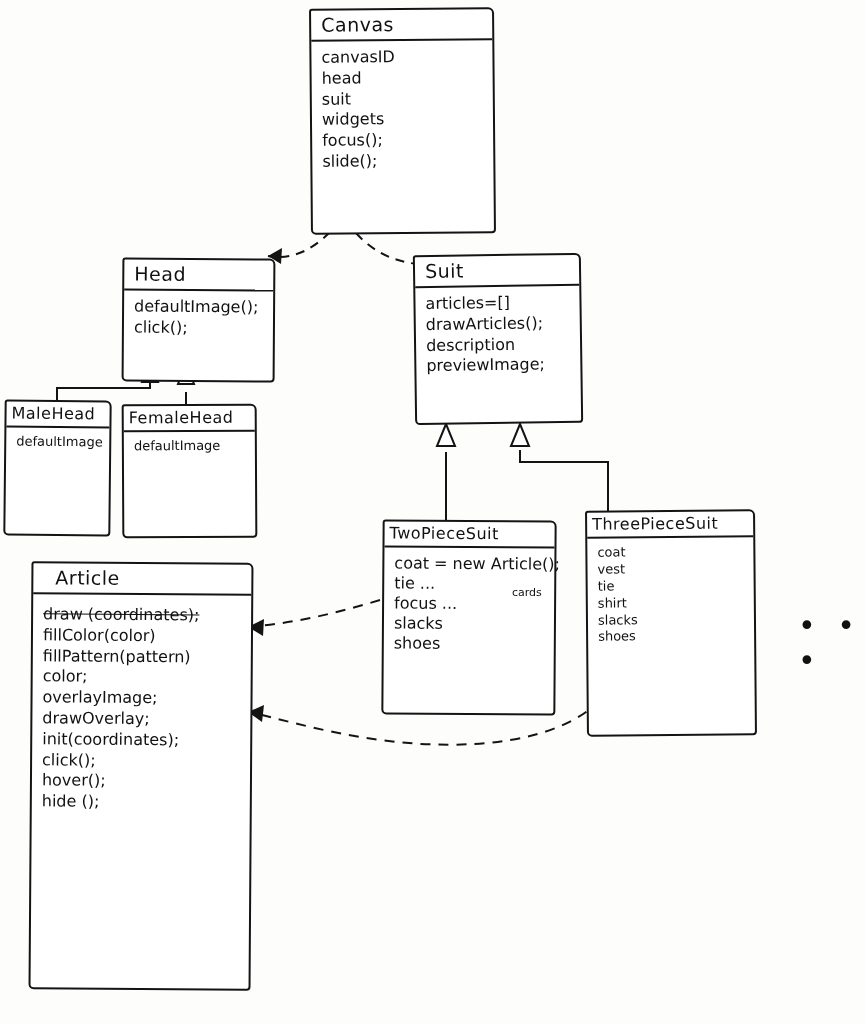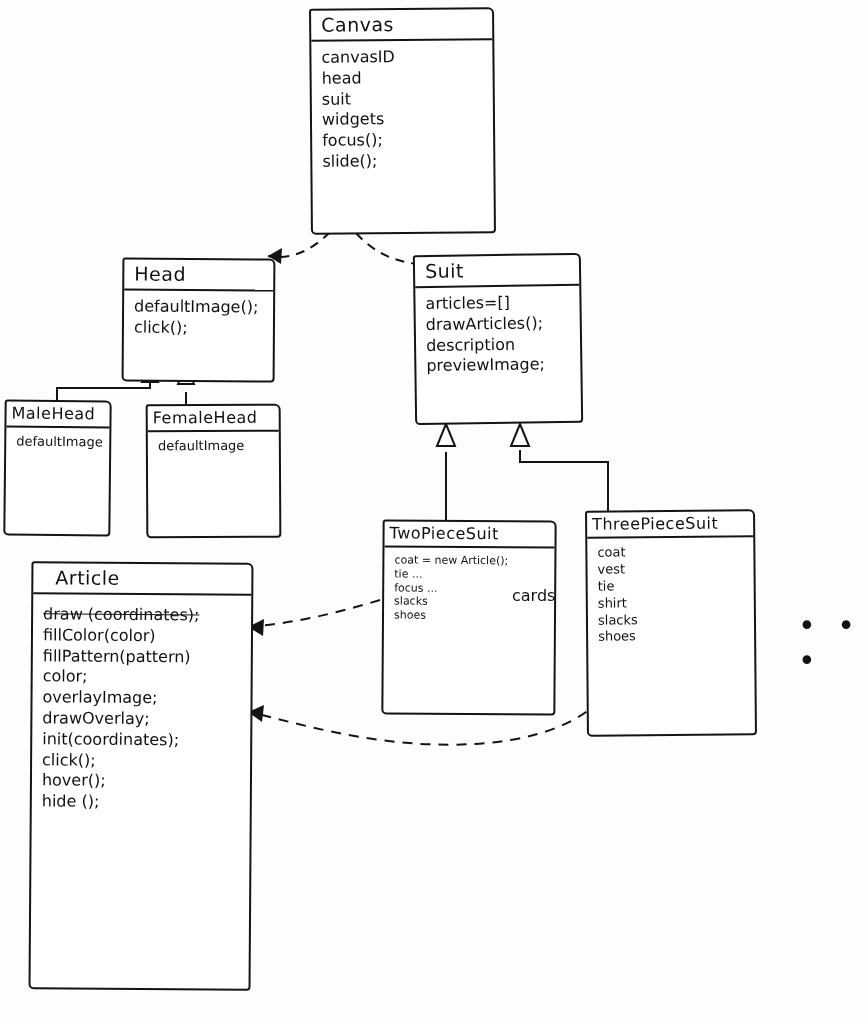--- a/index.html
+++ b/index.html
@@ -48,34 +48,34 @@
     padding: 6px 8px 6px 10px;
   }
   .uml-body div {
     font-size: 16px;
     line-height: 1.30;
     color: #111;
     white-space: nowrap;
   }
   .small .uml-title { font-size: 16px; padding: 2px 4px 3px 5px; }
   .small .uml-body div { font-size: 13px; }
-  .tiny .uml-body div { font-size: 11px; line-height: 1.25;}
+  .tiny .uml-body div { font-size: 16px; line-height: 1.25;}
   .strike { text-decoration: line-through; }
   .ellipsis-marks {
     position: absolute;
     font-size: 30px;
     letter-spacing: 6px;
     color: #111;
   }
   
   .tilt1 { transform: rotate(-0.5deg); }
   .tilt2 { transform: rotate(0.4deg); }
   .tilt3 { transform: rotate(-0.8deg); }
   .tilt4 { transform: rotate(0.6deg); }
-  .tilt5 { transform: rotate(-0.3deg); margin-left: 24px; }
+  .tilt5 { transform: rotate(-0.3deg); }
 </style>
 </head>
 <body>
 
 <div id="board">
 
   <svg class="lines" viewBox="0 0 865 1024">
 
     <path d="M 330 232 C 310 252, 290 260, 268 256" fill="none" stroke="#141414" stroke-width="2" stroke-dasharray="9 7"></path>
     <polygon points="268,256 282,248 281,264" fill="#141414"></polygon>
@@ -148,21 +148,21 @@
   <div class="uml-box small tiny tilt2" style="left:382px; top:520px; width:174px; height:195px;">
     <div class="uml-title">TwoPieceSuit</div>
     <div class="uml-body">
       <div>coat = new Article();</div>
       <div>tie     ...</div>
       <div>focus   ...</div>
       <div>slacks</div>
       <div>shoes</div>
     </div>
   </div>
-  <div style="position:absolute; left:512px; top:586px; font-size:16px; color:#111;">cards</div>
+  <div style="position:absolute; left:512px; top:586px; font-size:11px; color:#111;">cards</div>
 
   <div class="uml-box small tilt1" style="left:586px; top:510px; width:170px; height:226px;">
     <div class="uml-title">ThreePieceSuit</div>
     <div class="uml-body">
       <div>coat</div>
       <div>vest</div>
       <div>tie</div>
       <div>shirt</div>
       <div>slacks</div>
       <div>shoes</div>

